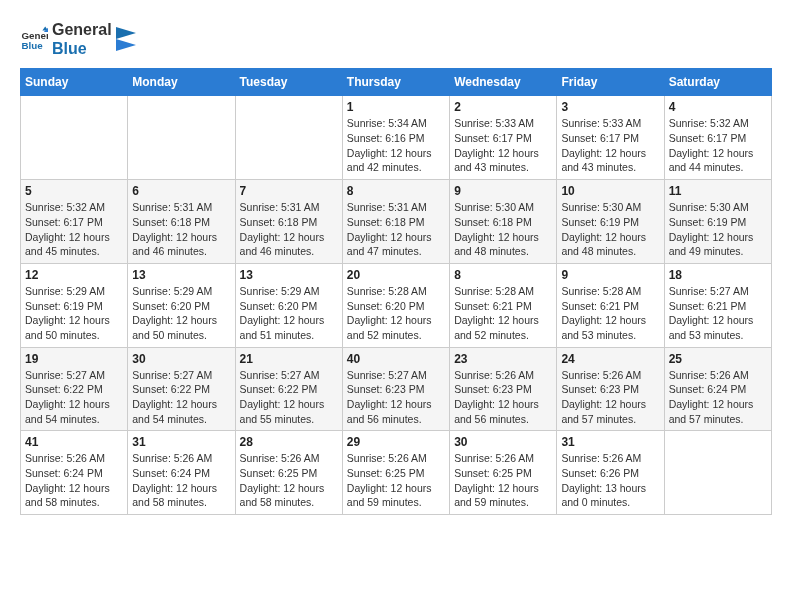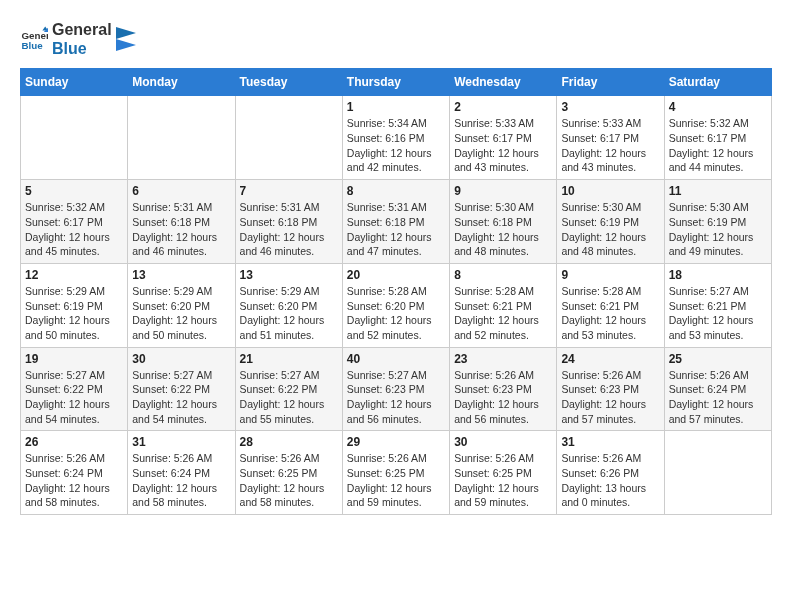--- a/index.html
+++ b/index.html
@@ -297,21 +297,21 @@
         <td>
           <div class="day-number">25</div>
           <div class="day-info" style="white-space: pre-line;">Sunrise: 5:26 AM
 Sunset: 6:24 PM
 Daylight: 12 hours
 and 57 minutes.</div>
         </td>
       </tr>
       <tr>
         <td>
-          <div class="day-number">26</div>
+          <div class="day-number">41</div>
           <div class="day-info" style="white-space: pre-line;">Sunrise: 5:26 AM
 Sunset: 6:24 PM
 Daylight: 12 hours
 and 58 minutes.</div>
         </td>
         <td>
           <div class="day-number">31</div>
           <div class="day-info" style="white-space: pre-line;">Sunrise: 5:26 AM
 Sunset: 6:24 PM
 Daylight: 12 hours

